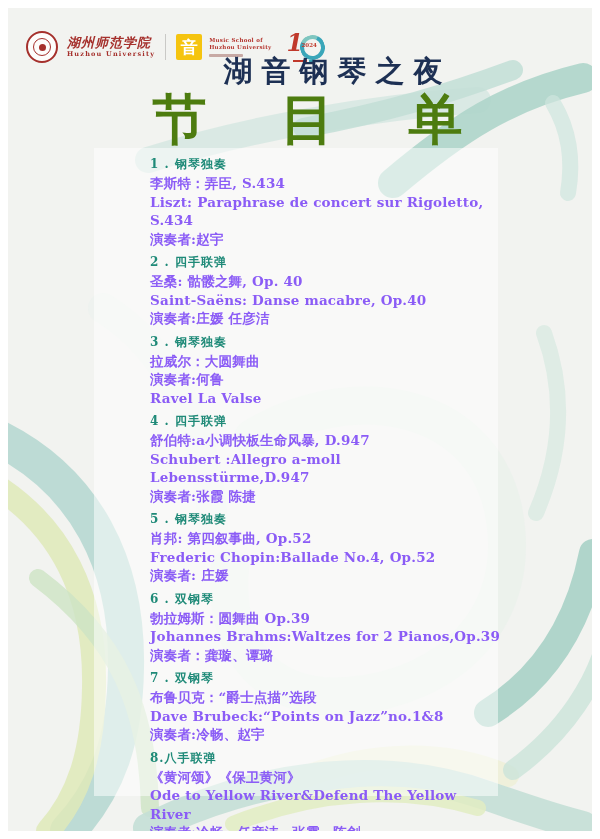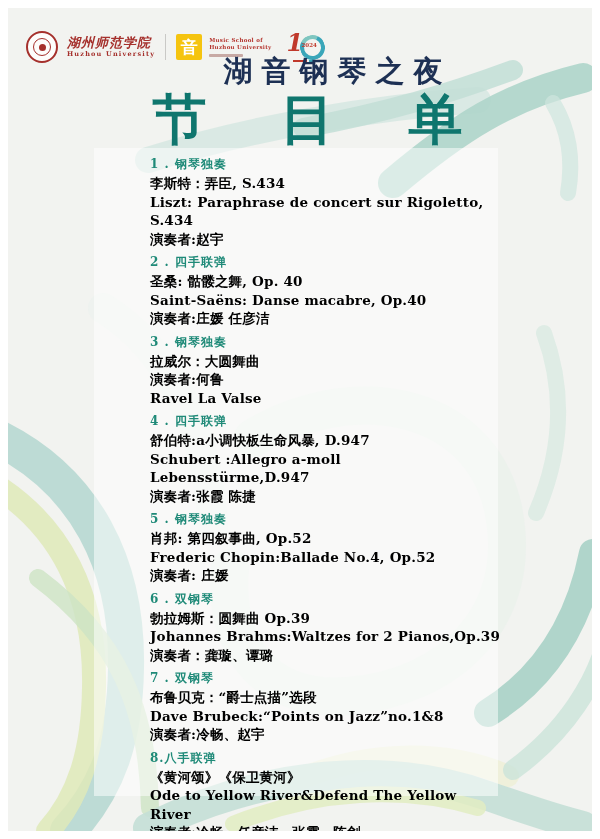--- a/index.html
+++ b/index.html
@@ -39,30 +39,30 @@
   .anniv-bar-r{position:absolute;left:8px;bottom:1px;width:14px;height:2px;background:#c0392b;}
   .anniv-bar-b{position:absolute;left:24px;bottom:1px;width:14px;height:2px;background:#3aa6b9;}
 
   
   .subtitle{
     position:absolute;top:44px;left:33px;right:-33px;text-align:center;white-space:nowrap;
     font-size:29px;font-weight:700;color:#1d3054;letter-spacing:9px;text-indent:9px;
   }
   .main-title{
     position:absolute;top:76px;left:15px;right:0;text-align:center;white-space:nowrap;
-    font-size:54px;font-weight:700;color:#0f766e;letter-spacing:74px;text-indent:74px;
+    font-size:54px;font-weight:700;color:#4d7c0f;letter-spacing:74px;text-indent:74px;
   }
 
   
   .panel{position:absolute;left:86px;top:140px;width:404px;height:648px;
         background:rgba(255,255,255,0.52);}
   .program{position:absolute;left:142px;top:146px;width:352px;}
   .item{margin-bottom:4px;}
   .item-title{font-size:12px;line-height:20px;font-weight:700;color:#1f8a78;letter-spacing:1px;}
-  .line{font-size:13.5px;line-height:18.5px;font-weight:700;color:#000000;letter-spacing:.2px;}
+  .line{font-size:13.5px;line-height:18.5px;font-weight:700;color:#8b5cf6;letter-spacing:.2px;}
 </style>
 </head>
 <body>
 
 <div class="poster">
 
   <svg class="bg-svg" viewBox="0 0 584 823">
     <g fill="none" stroke-linecap="round">
       <path d="M 95 300 C 160 340 200 420 205 520" stroke="#eaf2ee" stroke-width="30" opacity="0.5"></path>
       <path d="M 245 430 C 340 372 470 390 495 500 C 518 610 440 680 340 688 C 258 694 215 640 222 560" stroke="#e7f0ea" stroke-width="38" opacity="0.55"></path>

